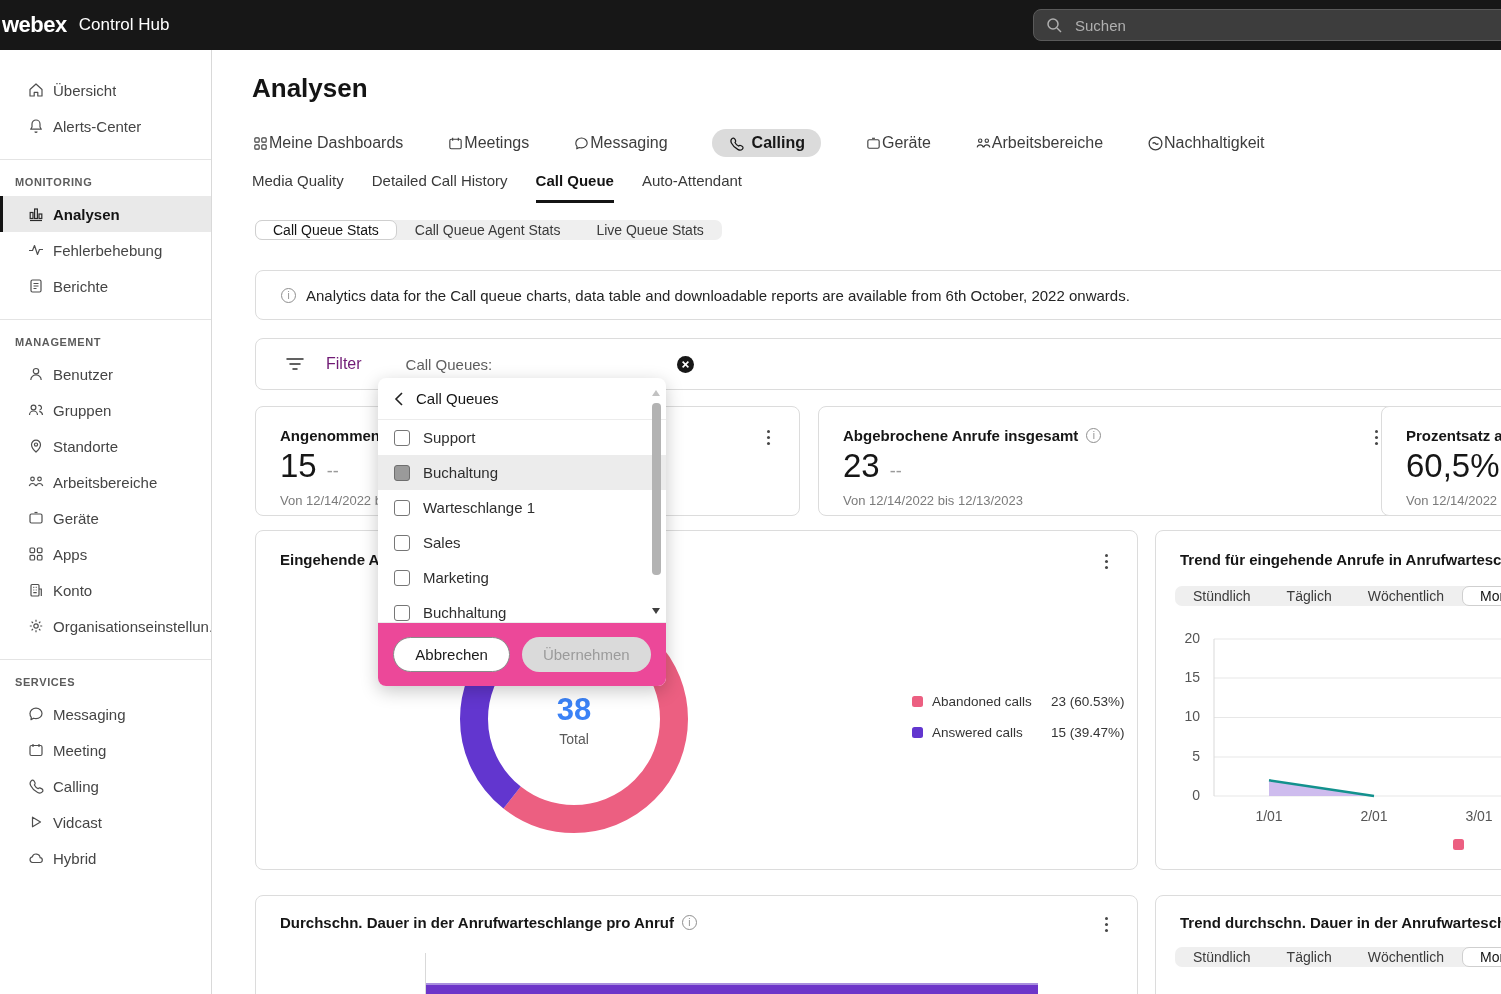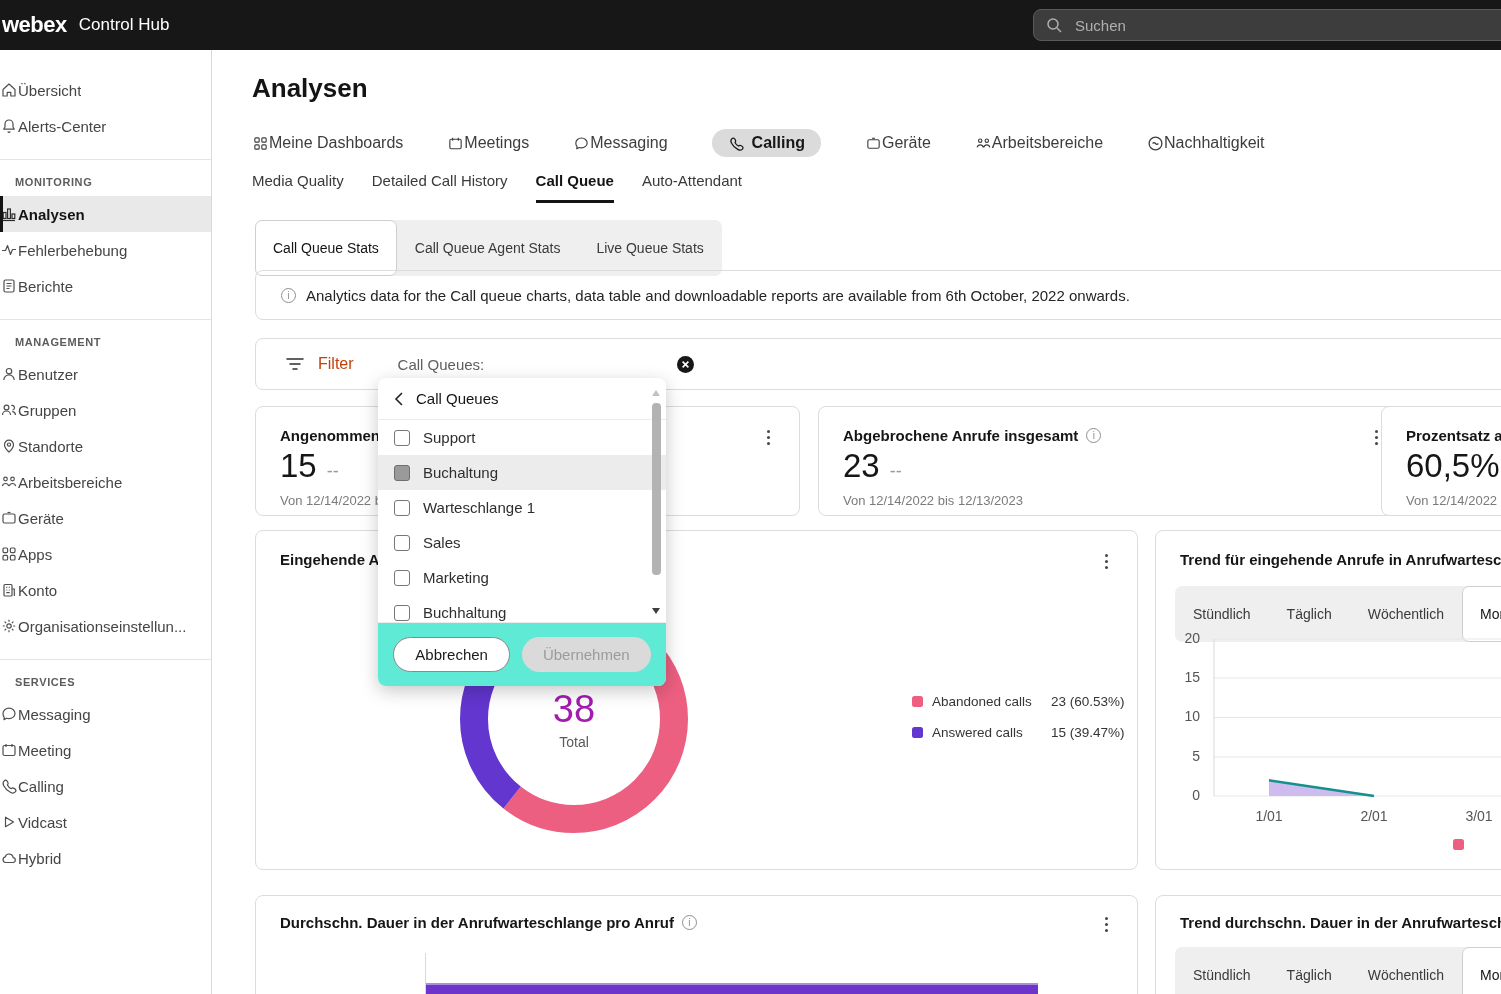--- a/index.html
+++ b/index.html
@@ -15,68 +15,68 @@
   .product{font-size:17px;color:#fff;font-weight:400;margin-left:12px}
   .search{position:absolute;left:1033px;top:9px;width:520px;height:32px;background:#3d3d3d;
           border:1px solid #5a5a5a;border-radius:8px;display:flex;align-items:center;padding-left:12px;gap:10px}
   .search input{background:transparent;border:none;outline:none;color:#d7d7d7;font-size:15px;
           font-family:"Liberation Sans",sans-serif;width:380px}
   .search input::placeholder{color:#b0b0b0}
 
   
   .sidebar{position:absolute;top:50px;left:0;width:212px;bottom:0;background:#fff;
            border-right:1px solid #d9d9d9;padding-top:22px;z-index:30}
-  .nav-item{display:flex;align-items:center;gap:0;height:36px;padding-left:0;
+  .nav-item{display:flex;align-items:center;gap:8px;height:36px;padding-left:27px;
             font-size:15px;color:#454545;cursor:pointer;position:relative}
   .nav-item svg{flex:0 0 auto}
   .nav-item.selected{background:#e9e9e9;color:#141414;font-weight:600}
   .nav-item.selected::before{content:"";position:absolute;left:0;top:0;bottom:0;width:3px;background:#141414}
   .nav-divider{border-top:1px solid #e4e4e4;margin:15px 0}
   .nav-header{font-size:11px;font-weight:700;letter-spacing:.6px;color:#5c5c5c;margin:16px 0 8px 15px}
   .nav-label{white-space:nowrap;overflow:hidden}
 
   
   .page-title{position:absolute;left:252px;top:73px;font-size:26px;font-weight:700;color:#141414}
   .ptabs{position:absolute;left:252px;top:127px;height:32px;display:flex;align-items:center;gap:44px}
   .ptab{display:flex;align-items:center;font-size:16px;color:#3d3d3d;cursor:pointer;white-space:nowrap}
   .ptab.sel{background:#dbdbdb;border-radius:17px;padding:5px 16px;color:#171717;font-weight:600;gap:7px}
   .stabs{position:absolute;left:252px;top:172px;display:flex;gap:28px;align-items:flex-start}
   .stab{font-size:15px;color:#3a3a3a;cursor:pointer;padding-bottom:11px}
   .stab.sel{font-weight:700;color:#141414;border-bottom:3.5px solid #141414}
 
   .segwrap{position:absolute;display:inline-flex;background:#efefef;border-radius:7px;align-items:stretch}
-  .seg{padding:19px 17px;font-size:14px;color:#3a3a3a;cursor:pointer;white-space:nowrap;border:1px solid transparent;border-radius:7px}
+  .seg{padding:1px 17px;font-size:14px;color:#3a3a3a;cursor:pointer;white-space:nowrap;border:1px solid transparent;border-radius:7px}
   .seg.sel{background:#fff;border-color:#cfcfcf;color:#141414}
 
   .banner{position:absolute;left:255px;top:270px;width:1290px;height:50px;border:1px solid #dcdcdc;
           border-radius:8px;display:flex;align-items:center;gap:10px;padding-left:25px;font-size:15px;color:#242424}
 
   
   .filterbar{position:absolute;left:255px;top:338px;width:1290px;height:52px;border:1px solid #dcdcdc;
              border-radius:8px;background:#fff;display:flex;align-items:center}
-  .filter-label{font-size:16px;color:#c2410c;margin-left:14px}
+  .filter-label{font-size:16px;color:#701a75;margin-left:22px}
   .filter-field{font-size:15px;color:#5f5f5f;margin-left:44px}
   .filter-x{position:absolute;left:421px;top:17px;cursor:pointer;line-height:0}
 
   .dropdown{position:absolute;left:378px;top:378px;width:288px;height:308px;background:#fff;border-radius:8px;
             box-shadow:0 5px 18px rgba(0,0,0,.22);z-index:50}
   .dd-head{display:flex;align-items:center;gap:13px;height:42px;padding-left:16px;
            border-bottom:1px solid #ececec;font-size:15px;color:#141414}
   .dd-list{position:absolute;left:0;right:0;top:42px;height:202px;overflow:hidden}
   .opt{display:flex;align-items:center;gap:13px;height:35px;padding-left:16px;font-size:15px;color:#2e2e2e;cursor:pointer}
   .opt.hl{background:#ececec}
   .cb{width:16px;height:16px;border:1.5px solid #767676;border-radius:3px;background:#fff;flex:0 0 auto}
   .cb.partial{background:#9a9a9a;border-color:#6e6e6e}
   .dd-scroll{position:absolute;right:4px;top:12px;width:11px;height:230px}
   .dd-up{position:absolute;top:0;left:1px;width:0;height:0;border-left:4.5px solid transparent;
          border-right:4.5px solid transparent;border-bottom:6px solid #c2c2c2}
   .dd-thumb{position:absolute;top:13px;left:1px;width:9px;height:172px;background:#b3b3b3;border-radius:4px}
   .dd-down{position:absolute;bottom:6px;left:1px;width:0;height:0;border-left:4.5px solid transparent;
          border-right:4.5px solid transparent;border-top:6px solid #3f3f3f}
-  .dd-foot{position:absolute;left:0;right:0;bottom:0;height:64px;border-top:1px solid #ececec;background:#5eead4;
+  .dd-foot{position:absolute;left:0;right:0;bottom:0;height:64px;border-top:1px solid #ececec;background:#ec4899;
            border-radius:0 0 8px 8px;display:flex;align-items:center;justify-content:center;gap:12px}
   .btn-outline{border:1px solid #8a8a8a;border-radius:18px;padding:8px 21px;font-size:15px;color:#1b1b1b;
                background:#fff;font-family:"Liberation Sans",sans-serif;cursor:pointer}
   .btn-disabled{background:#dadada;color:#9b9b9b;border:none;border-radius:18px;padding:9px 21px;font-size:15px;
                font-family:"Liberation Sans",sans-serif}
 
   
   .card{position:absolute;background:#fff;border:1px solid #dcdcdc;border-radius:8px}
   .card-title{position:absolute;left:24px;top:20px;font-size:15px;font-weight:600;color:#161616;
               display:flex;align-items:center;gap:8px;white-space:nowrap}
@@ -86,21 +86,21 @@
   .kpi-period{position:absolute;left:24px;top:86px;font-size:13px;color:#7b7b7b;white-space:nowrap}
   .kebab{position:absolute;right:24px;top:22px;width:14px;height:18px;cursor:pointer;display:flex;justify-content:center}
   .kebab i{width:3px;height:3px;background:#474747;border-radius:50%;box-shadow:0 6px 0 #474747,0 12px 0 #474747;margin-top:1px}
   .info-dot{width:15px;height:15px;border:1px solid #8f8f8f;border-radius:50%;color:#8f8f8f;
             display:inline-flex;align-items:center;justify-content:center;font-size:10px;font-weight:400;flex:0 0 auto}
   .info-dot::after{content:"i"}
 
   
   .donut-center{position:absolute;left:178px;top:48px;width:280px;height:280px;display:flex;flex-direction:column;
                 align-items:center;justify-content:center;pointer-events:none}
-  .donut-num{font-size:38px;color:#a21caf;font-weight:400}
+  .donut-num{font-size:31px;color:#3b82f6;font-weight:700}
   .donut-sub{font-size:14px;color:#5a5a5a;margin-top:3px}
   .legend-row{position:absolute;display:flex;align-items:center;gap:9px;font-size:13.5px;color:#353535}
   .legend-swatch{width:11px;height:11px;border-radius:2.5px;flex:0 0 auto}
   .legend-label{width:110px}
 
   
   .ytick{position:absolute;width:40px;text-align:right;font-size:14px;color:#555}
   .xtick{position:absolute;width:50px;text-align:center;font-size:14px;color:#555}
 
   .bar-axis{position:absolute;left:169px;top:57px;width:1px;height:130px;background:#d9d9d9}

